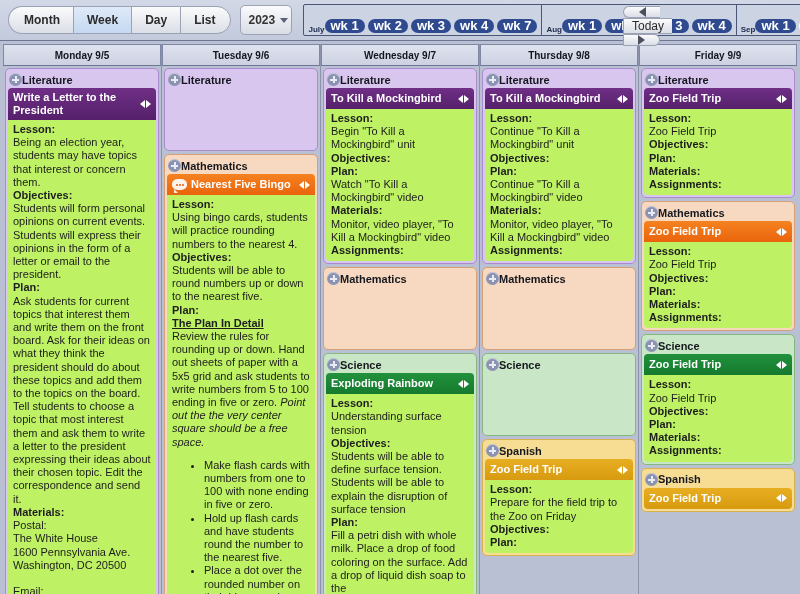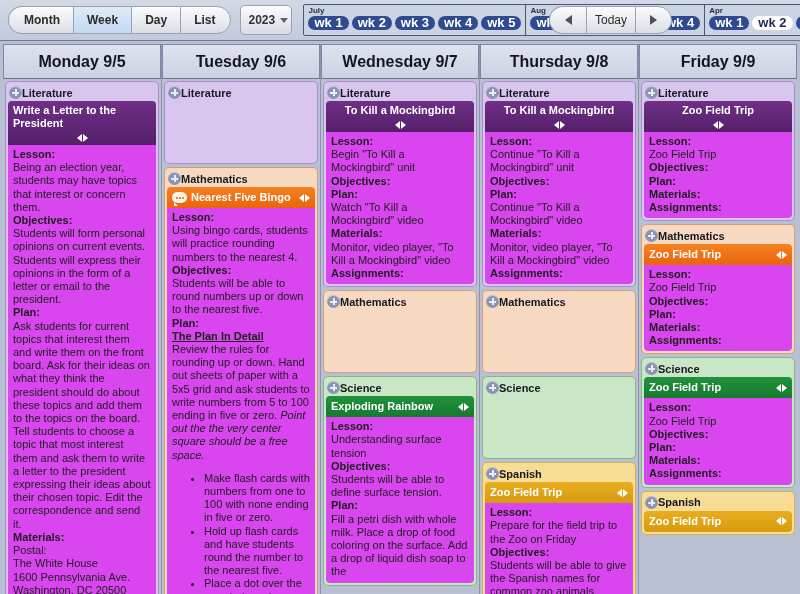--- a/index.html
+++ b/index.html
@@ -42,36 +42,36 @@
   }
   .yearsel .yr{font-size:12px;font-weight:bold;color:#333;}
   .caret{width:0;height:0;border-left:4px solid transparent;border-right:4px solid transparent;border-top:5px solid #5a6272;}
 
   .weekbar{
     margin-left:11px;height:32px;display:flex;align-items:stretch;
     border:1px solid #4a5675;border-radius:2px;background:#ccd3e3;
     box-sizing:border-box;
   }
   .monthgrp{
-    display:flex;flex-direction:column;align-items:flex-start;justify-content:flex-start;
+    display:flex;align-items:flex-end;justify-content:flex-start;
     padding:0 4px;border-right:1px solid #4a5675;box-sizing:border-box;
   }
   .monthgrp:last-child{border-right:none;}
   .monthgrp .mlabel{font-size:8px;font-weight:bold;color:#1c2a4a;line-height:10px;padding-top:1px;}
   .wks{display:flex;gap:3px;padding-bottom:2px;}
   .wk{
     background:#2f4a8f;color:#fff;font-size:13px;font-weight:bold;
     border-radius:7px;padding:1px 6px 2px 6px;line-height:11px;
     white-space:nowrap;
   }
   .wk.sel{background:#fff;color:#1a2a52;}
 
   .navgrp{
     position:absolute;right:128px;top:6px;
-    display:flex;height:28px;
+    display:flex;height:28px;flex-direction:column;
   }
   .navbtn{
     width:37px;height:28px;box-sizing:border-box;
     background:linear-gradient(#fbfbfc,#dadee6);
     border:1px solid #9aa2b4;border-right-width:0;
     display:flex;align-items:center;justify-content:center;
   }
   .navbtn:first-child{border-radius:14px 0 0 14px;}
   .navbtn:last-child{border-radius:0 14px 14px 0;border-right-width:1px;}
   .navbtn.today{width:49px;font-size:12px;font-weight:normal;color:#2b2b2b;}
@@ -79,26 +79,26 @@
   .tri-r{width:0;height:0;border-top:5px solid transparent;border-bottom:5px solid transparent;border-left:7px solid #4a505e;}
 
   
   .grid{flex:1;display:flex;overflow:hidden;background:#b9c0d4;padding:3px 3px 0 3px;box-sizing:border-box;}
   .col{
     flex:1 1 0;min-width:0;display:flex;flex-direction:column;
     border-right:1px solid #8c93ab;box-sizing:border-box;overflow:hidden;
   }
   .col:last-child{border-right:none;}
   .dayhdr{
-    height:35px;min-height:20px;
+    height:22px;min-height:20px;
     background:linear-gradient(#dfe2ee,#ccd1e2);
     border:1px solid #7e87a3;border-bottom:1px solid #5d6party;
     border-bottom:1px solid #6d7794;
     display:flex;align-items:center;justify-content:center;
-    font-size:16px;font-weight:bold;color:#13161f;
+    font-size:10px;font-weight:bold;color:#13161f;
     box-sizing:border-box;
   }
   .colbody{flex:1;overflow:hidden;padding:2px 2px 0 2px;box-sizing:border-box;}
 
   
   .block{
     border:1px solid;border-radius:5px;margin-bottom:3px;
     padding:2px;box-sizing:border-box;overflow:hidden;
   }
   .blockhdr{
@@ -133,36 +133,36 @@
     flex:0 0 auto;width:15px;height:11px;border-radius:6px/5px;
     background:#fff;position:relative;opacity:.92;
     display:flex;align-items:center;justify-content:center;gap:1px;
   }
   .bubble:after{
     content:"";position:absolute;left:2px;bottom:-3px;
     width:0;height:0;border-left:4px solid #fff;border-top:4px solid transparent;
   }
   .bdot{width:2px;height:2px;border-radius:50%;background:#e8580f;}
   .evtbody{
-    background:#d946ef;border-radius:0 0 3px 3px;
+    background:#bef264;border-radius:0 0 3px 3px;
     padding:3px 5px 4px 5px;font-size:11px;line-height:13.2px;color:#1d1d1d;
   }
   .lbl{font-weight:bold;display:block;}
   .txt{display:block;}
   .spacer{height:11px;}
   .u{font-weight:bold;text-decoration:underline;}
   ul.plan{margin:10px 0 0 0;padding-left:32px;}
   ul.plan li{margin:0 0 0 0;padding:0;}
 
   
   .emptybody{height:60px;}
 
   
   .s-lit{background:#d8c6ef;border-color:#a88ccc;}
-  .s-lit .evthdr{background:linear-gradient(#6f2f86,#55206a);flex-direction:column;}
+  .s-lit .evthdr{background:linear-gradient(#6f2f86,#55206a);}
   .s-math{background:#f7d8c0;border-color:#d79f76;}
   .s-math .evthdr{background:linear-gradient(#f58220,#e9640c);}
   .s-sci{background:#c9e6c6;border-color:#85b881;}
   .s-sci .evthdr{background:linear-gradient(#21913c,#167a2e);}
   .s-spa{background:#f7dc94;border-color:#d6b24f;}
   .s-spa .evthdr{background:linear-gradient(#e8ae21,#d79a10);}
 </style>
 </head>
 <body>
 
@@ -188,34 +188,34 @@
       <span class="caret"></span>
     </div>
     <div class="weekbar" id="week-picker">
         <div class="monthgrp">
           <div class="mlabel">July</div>
           <div class="wks">
             <div class="wk">wk 1</div>
             <div class="wk">wk 2</div>
             <div class="wk">wk 3</div>
             <div class="wk">wk 4</div>
-            <div class="wk">wk 5</div>
+            <div class="wk">wk 7</div>
           </div>
         </div>
         <div class="monthgrp">
           <div class="mlabel">Aug</div>
           <div class="wks">
             <div class="wk">wk 1</div>
             <div class="wk">wk 2</div>
             <div class="wk">wk 3</div>
             <div class="wk">wk 4</div>
           </div>
         </div>
         <div class="monthgrp">
-          <div class="mlabel">Apr</div>
+          <div class="mlabel">Sep</div>
           <div class="wks">
             <div class="wk">wk 1</div>
             <div class="wk sel">wk 2</div>
             <div class="wk">wk 3</div>
             <div class="wk">wk 4</div>
           </div>
         </div>
       </div>
     <div class="navgrp">
       <div class="navbtn">
@@ -344,20 +344,21 @@
                 <span class="arrows">
                   <i class="ar-l"></i>
                   <i class="ar-r"></i>
                 </span>
               </div>
               <div class="evtbody">
                 <span class="lbl">Lesson:</span>
                 <span class="txt">Understanding surface tension</span>
                 <span class="lbl">Objectives:</span>
                 <span class="txt">Students will be able to define surface tension.</span>
+                <span class="txt">Students will be able to explain the disruption of surface tension</span>
                 <span class="lbl">Plan:</span>
                 <span class="txt">Fill a petri dish with whole milk.  Place a drop of food coloring on the surface.  Add a drop of liquid dish soap to the</span>
               </div>
             </div>
           </div>
         </div>
       </div>
       <div class="col">
         <div class="dayhdr">Thursday 9/8</div>
         <div class="colbody">
@@ -410,21 +411,20 @@
                 <span class="evttitle">Zoo Field Trip</span>
                 <span class="arrows">
                   <i class="ar-l"></i>
                   <i class="ar-r"></i>
                 </span>
               </div>
               <div class="evtbody">
                 <span class="lbl">Lesson:</span>
                 <span class="txt">Prepare for the field trip to the Zoo on Friday</span>
                 <span class="lbl">Objectives:</span>
-                <span class="txt">Students will be able to give the Spanish names for common zoo animals.</span>
                 <span class="lbl">Plan:</span>
               </div>
             </div>
           </div>
         </div>
       </div>
       <div class="col">
         <div class="dayhdr">Friday 9/9</div>
         <div class="colbody">
           <div class="block s-lit">

